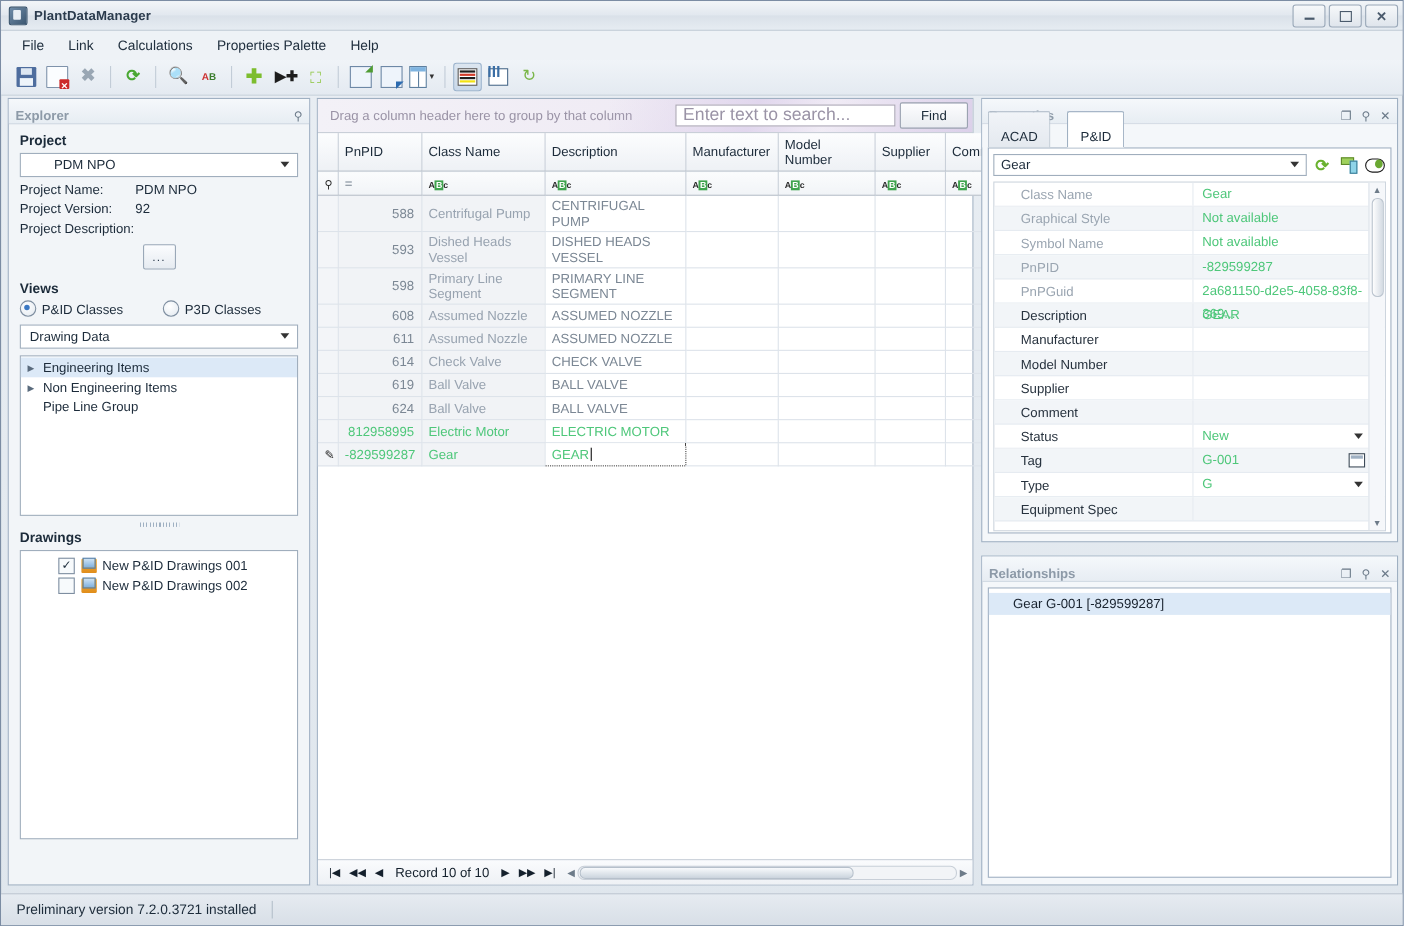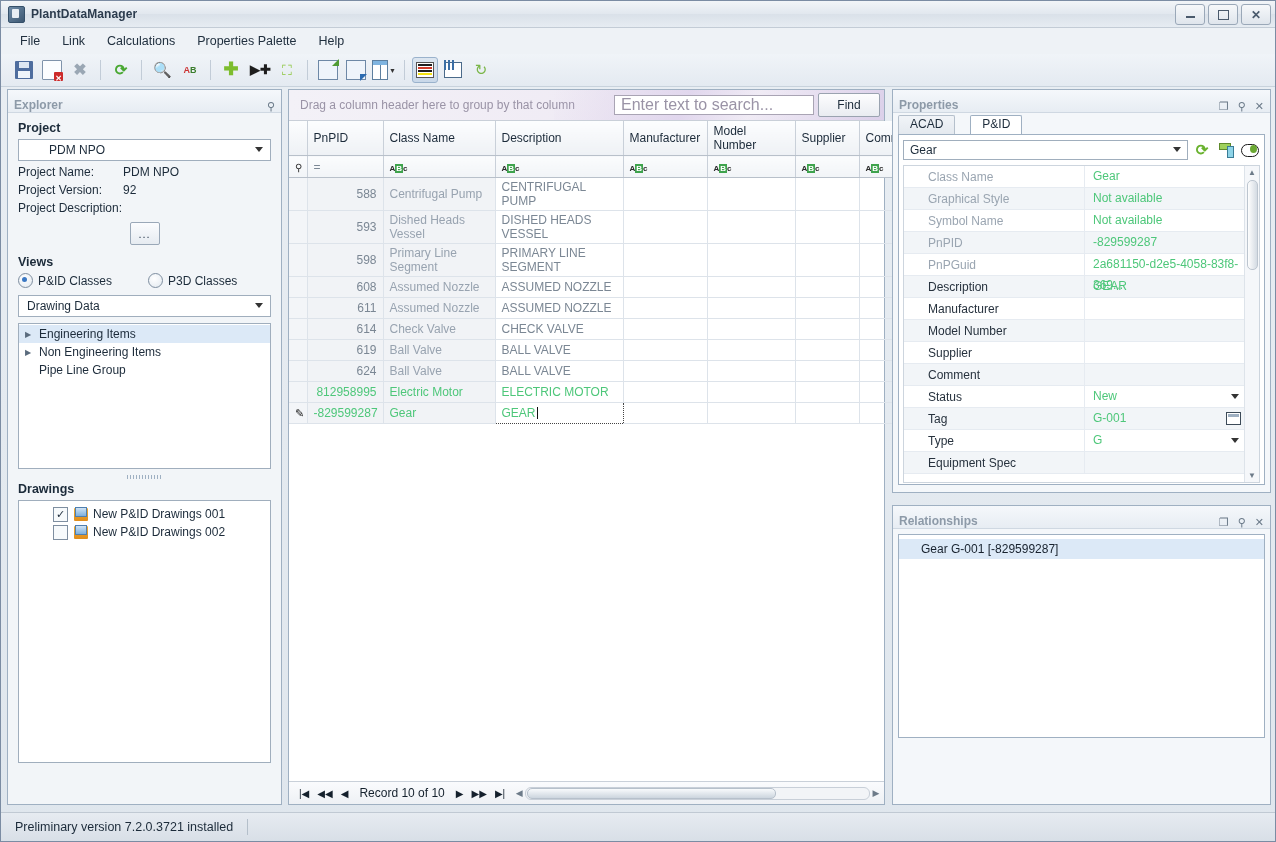--- a/index.html
+++ b/index.html
@@ -245,21 +245,21 @@
   }
   .hs-track{flex:1;height:11px;background:#f2f4f7;border:1px solid #c8cfd8;border-radius:6px;position:relative;}
   .hs-thumb{position:absolute;left:1px;top:0;height:9px;width:72%;border-radius:5px;
     background:linear-gradient(180deg,#f8fafc,#ccd5de);border:1px solid #b6c0cb;}
   .hs-arrow{font-size:9px;color:#6d7b89;width:12px;text-align:center;}
 
   
   #props{left:891px;top:4px;width:379px;height:404px;background:#f4f7fa;}
   .tabs{display:flex;padding-left:5px;height:21px;align-items:flex-end;background:#f4f7fa;}
   .tab{
-    padding:1px 11px 3px 11px;font-size:12px;color:#1c2b3a;
+    padding:15px 11px 3px 11px;font-size:12px;color:#1c2b3a;
     border:1px solid #b5c0cc;border-bottom:none;background:linear-gradient(180deg,#f1f4f8,#e4e9ef);
     border-radius:2px 2px 0 0;margin-right:2px;
   }
   .tab.active{background:#fff;border-color:#9fb0c2;position:relative;top:0;font-weight:normal;margin-left:13px;}
   .props-inner{
     margin:0 5px;background:#fff;border:1px solid #9fb0c2;height:351px;box-sizing:border-box;padding:4px;
   }
   .props-cls-row{display:flex;align-items:center;height:22px;}
   .props-combo{
     flex:1;height:20px;background:#fff;border:1px solid #a0aebd;position:relative;
@@ -288,21 +288,21 @@
   .pg-row.dim .nm{color:#9aa5b1;}
   .pg-row .vl{flex:1;padding-left:8px;color:#4ec77a;position:relative;box-sizing:border-box;border-left:1px solid #e6ebf1;height:21px;line-height:21px;}
   .pg-row.alt{background:#f2f5f8;}
   .vl .dd{position:absolute;right:20px;top:8px;
     border-left:4px solid transparent;border-right:4px solid transparent;border-top:5px solid #333;}
   .vl .ellip{position:absolute;right:18px;top:4px;width:13px;height:11px;border:1px solid #3c4a58;background:#fff;}
   .vl .ellip:after{content:"";position:absolute;left:1px;top:1px;right:1px;height:3px;background:#9fb0c2;}
 
   
   #rels{left:891px;top:420px;width:379px;height:300px;background:#f4f7fa;}
-  .rel-inner{margin:5px;background:#fff;border:1px solid #9fb0c2;height:204px;box-sizing:border-box;padding-top:4px;}
+  .rel-inner{margin:5px;background:#fff;border:1px solid #9fb0c2;height:264px;box-sizing:border-box;padding-top:4px;}
   .rel-row{height:20px;display:flex;align-items:center;padding-left:22px;font-size:12px;color:#18222e;}
   .rel-row.sel{background:#dce9f7;}
 
   
   .statusbar{
     position:absolute;left:0;right:0;bottom:0;height:28px;
     background:linear-gradient(180deg,#e6ebf1,#d8dfe7);
     border-top:1px solid #c0c9d3;display:flex;align-items:center;padding-left:14px;
   }
   .status-text{font-size:12.5px;color:#1c2b3a;}

